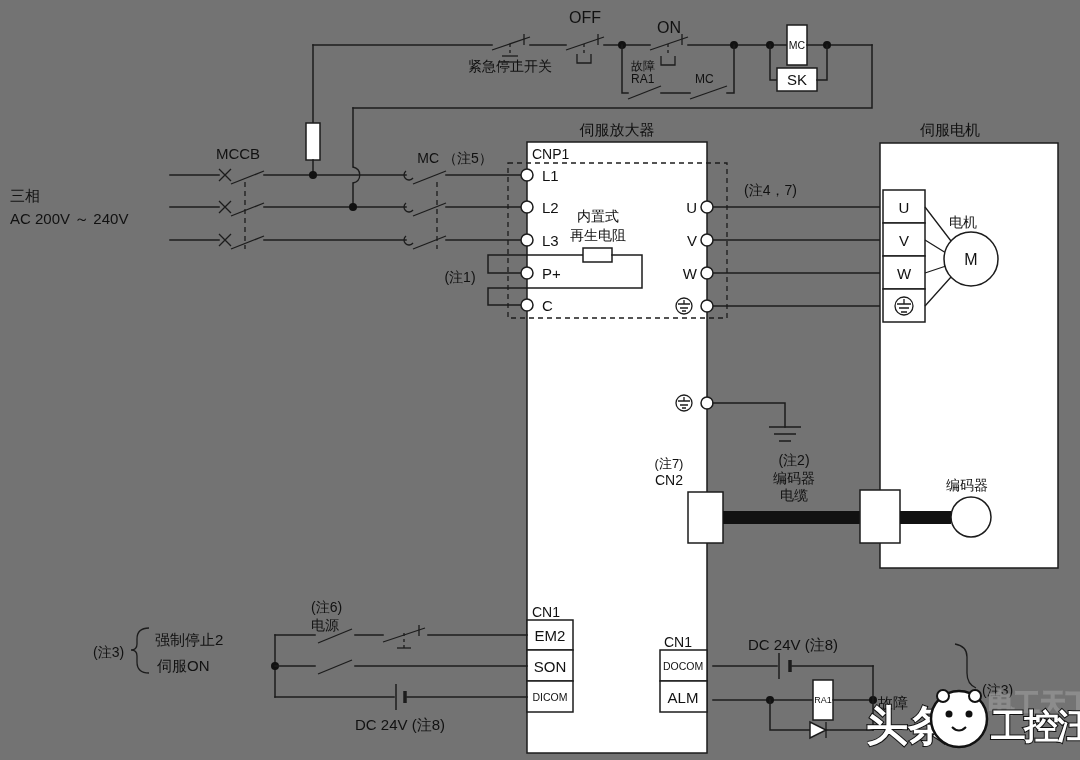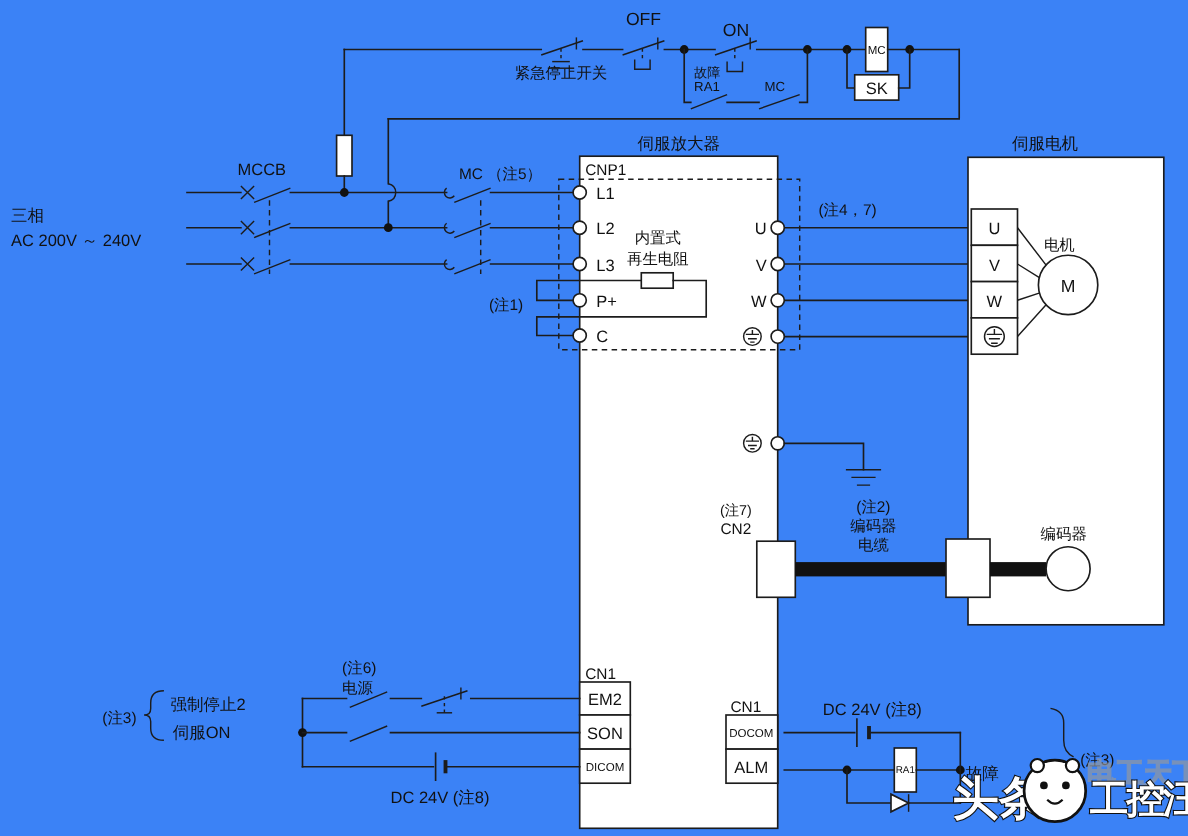--- a/index.html
+++ b/index.html
@@ -1,16 +1,16 @@
 <!DOCTYPE html>
 <html><head>
 <meta charset="utf-8">
 <style>
   html,body{margin:0;padding:0;background:#fff;}
-  .stage{width:1080px;height:760px;position:relative;background:#3b82f6;overflow:hidden;}
+  .stage{width:1080px;height:760px;position:relative;background:#737373;overflow:hidden;}
   svg{display:block;}
   .ln{stroke:#1c1c1c;stroke-width:1.5;fill:none;stroke-linecap:square;}
   .lt{stroke:#1c1c1c;stroke-width:1.3;fill:none;}
   .dsh{stroke-dasharray:5 4;}
   .dsh2{stroke-dasharray:3 3;}
   .bx{fill:#fff;stroke:#1c1c1c;stroke-width:1.5;}
   .blk{fill:#111;stroke:none;}
   .dot{fill:#111;stroke:none;}
   .term{fill:#fff;stroke:#1c1c1c;stroke-width:1.5;}
   text{font-family:"Liberation Sans","DejaVu Sans",sans-serif;fill:#111;}

